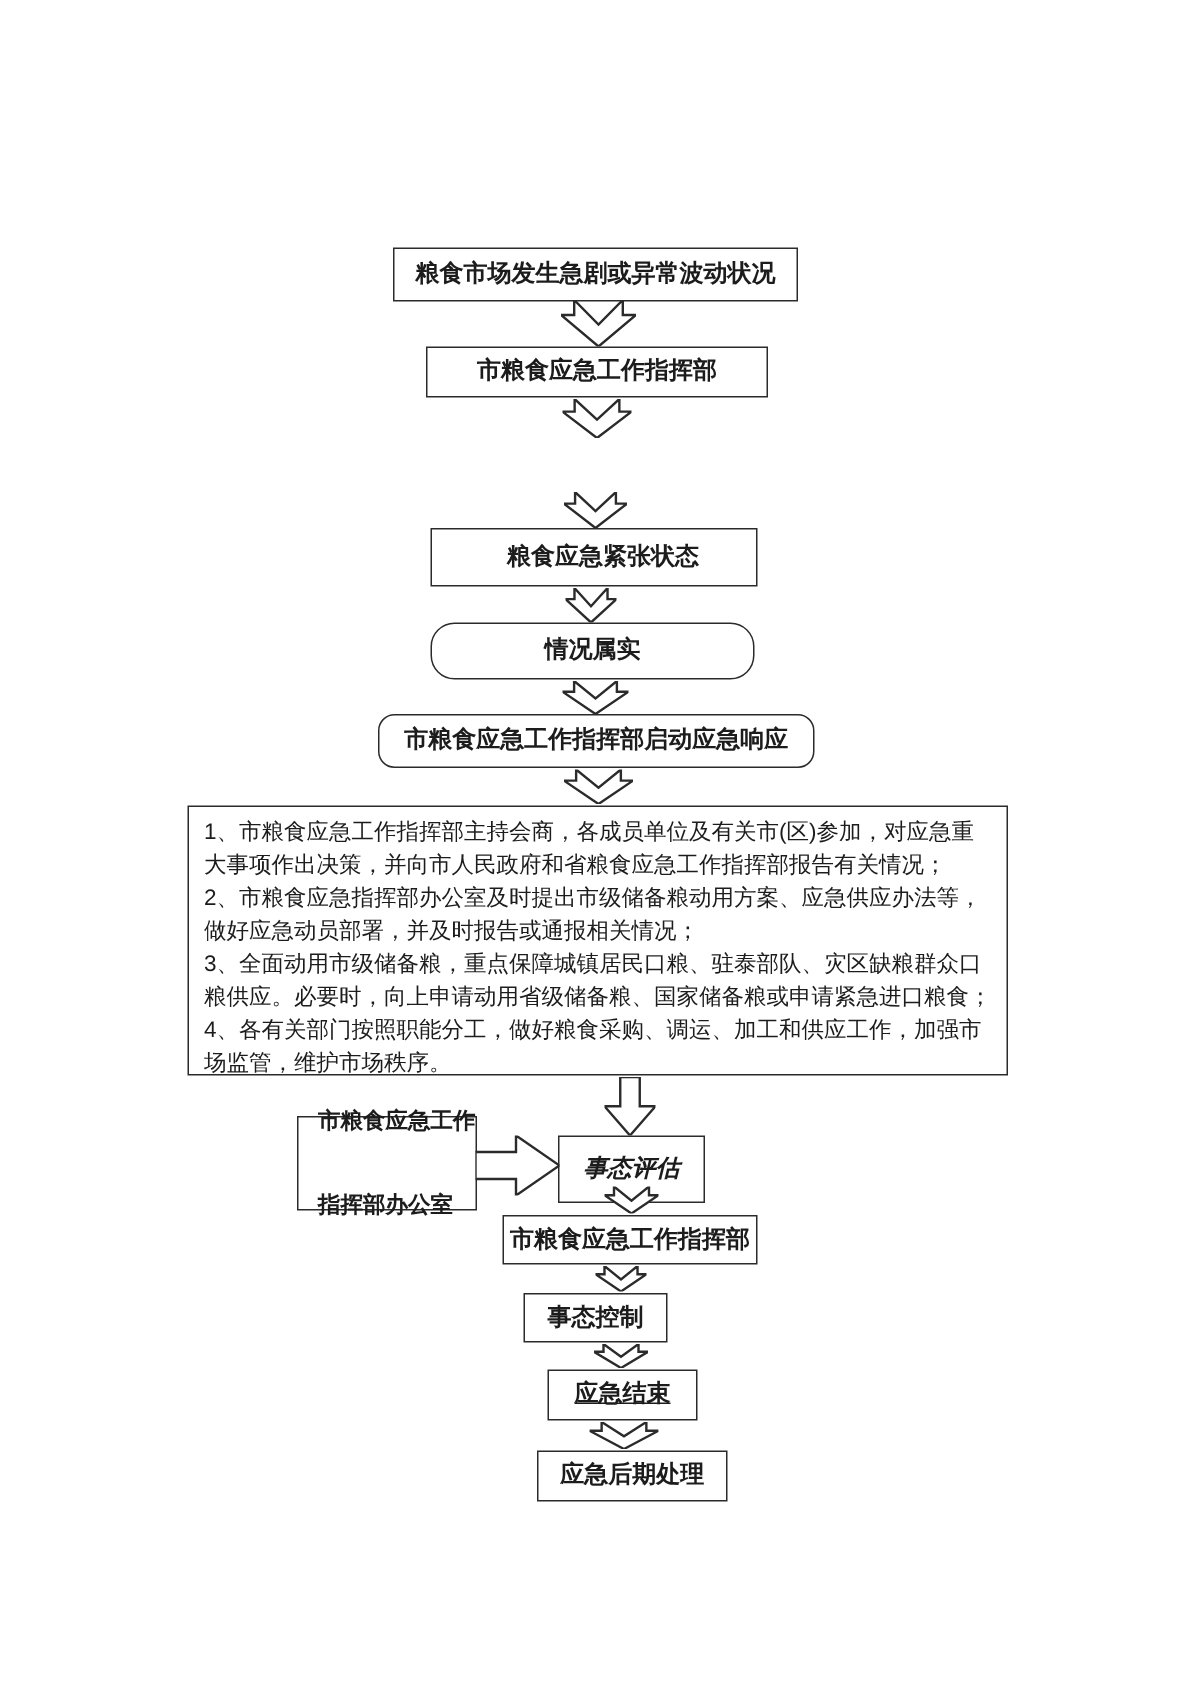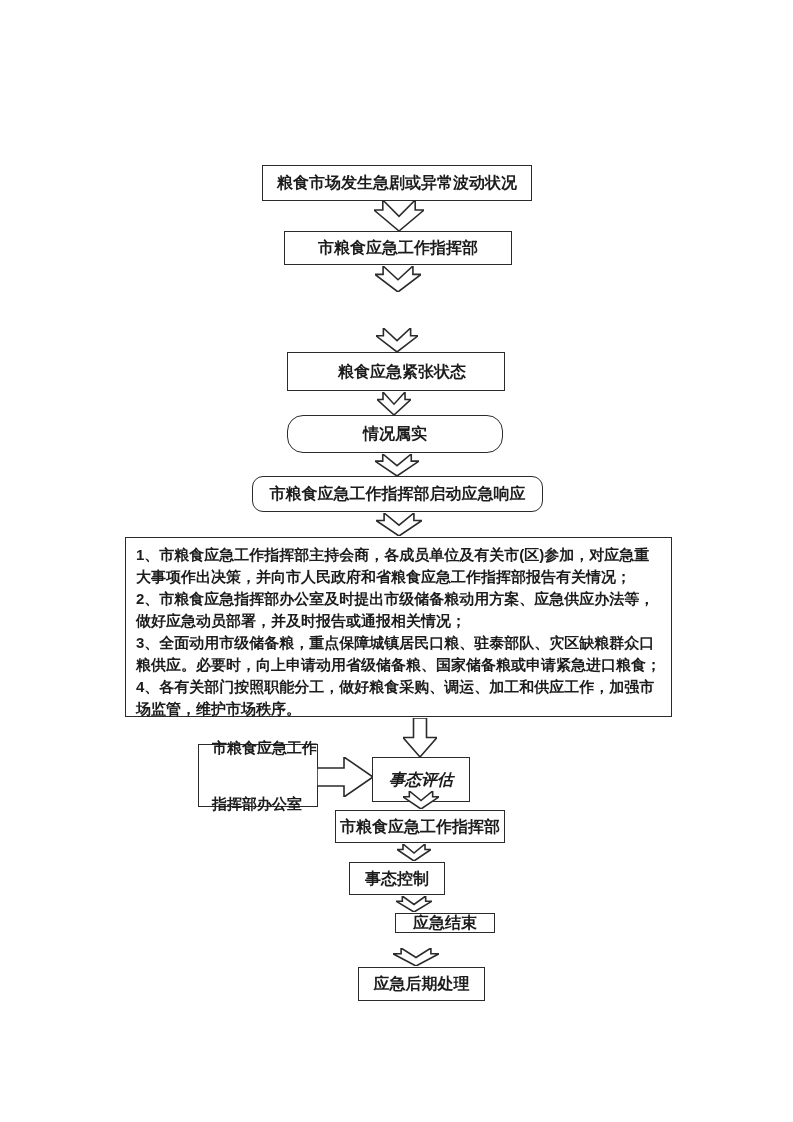--- a/index.html
+++ b/index.html
@@ -39,21 +39,21 @@
   .n5{left:287px;top:415px;width:216px;height:38px;border-radius:16px;}
   .n6{left:252px;top:476px;width:291px;height:36px;border-radius:11px;}
 
   
   .big{
     position:absolute;
     left:125px;top:537px;width:547px;height:180px;
     border:1.5px solid var(--line);
     background:#ffffff;
     color:var(--text);
-    font-size:15px;font-weight:bold;
+    font-size:15px;font-weight:normal;
     line-height:22px;
     padding:6px 9px 0 10px;
     text-align:left;
     z-index:1;
   }
   .big p{margin:0;}
 
   
   .office{
     left:198px;top:744px;width:120px;height:63px;
@@ -62,21 +62,21 @@
     font-size:15px;
     line-height:24px;
     text-align:left;
     gap:32px;
   }
 
   
   .b1{left:372px;top:757px;width:98px;height:45px;font-style:italic;}
   .b2{left:335px;top:810px;width:170px;height:33px;}
   .b3{left:349px;top:862px;width:96px;height:33px;text-align:center;}
-  .b4{left:395px;top:913px;width:100px;height:20px;}
+  .b4{left:365px;top:913px;width:100px;height:34px;text-decoration:underline;}
   .b5{left:358px;top:967px;width:127px;height:34px;}
 
   
   .a1{left:374px;top:200px;width:50px;height:31px;}
   .a2{left:375px;top:266px;width:46px;height:26px;}
   .a3{left:376px;top:328px;width:42px;height:24px;}
   .a4{left:377px;top:392px;width:34px;height:23px;}
   .a5{left:375px;top:454px;width:44px;height:22px;}
   .a6{left:376px;top:513px;width:46px;height:23px;}
   .abig{left:403px;top:718px;width:34px;height:39px;}

